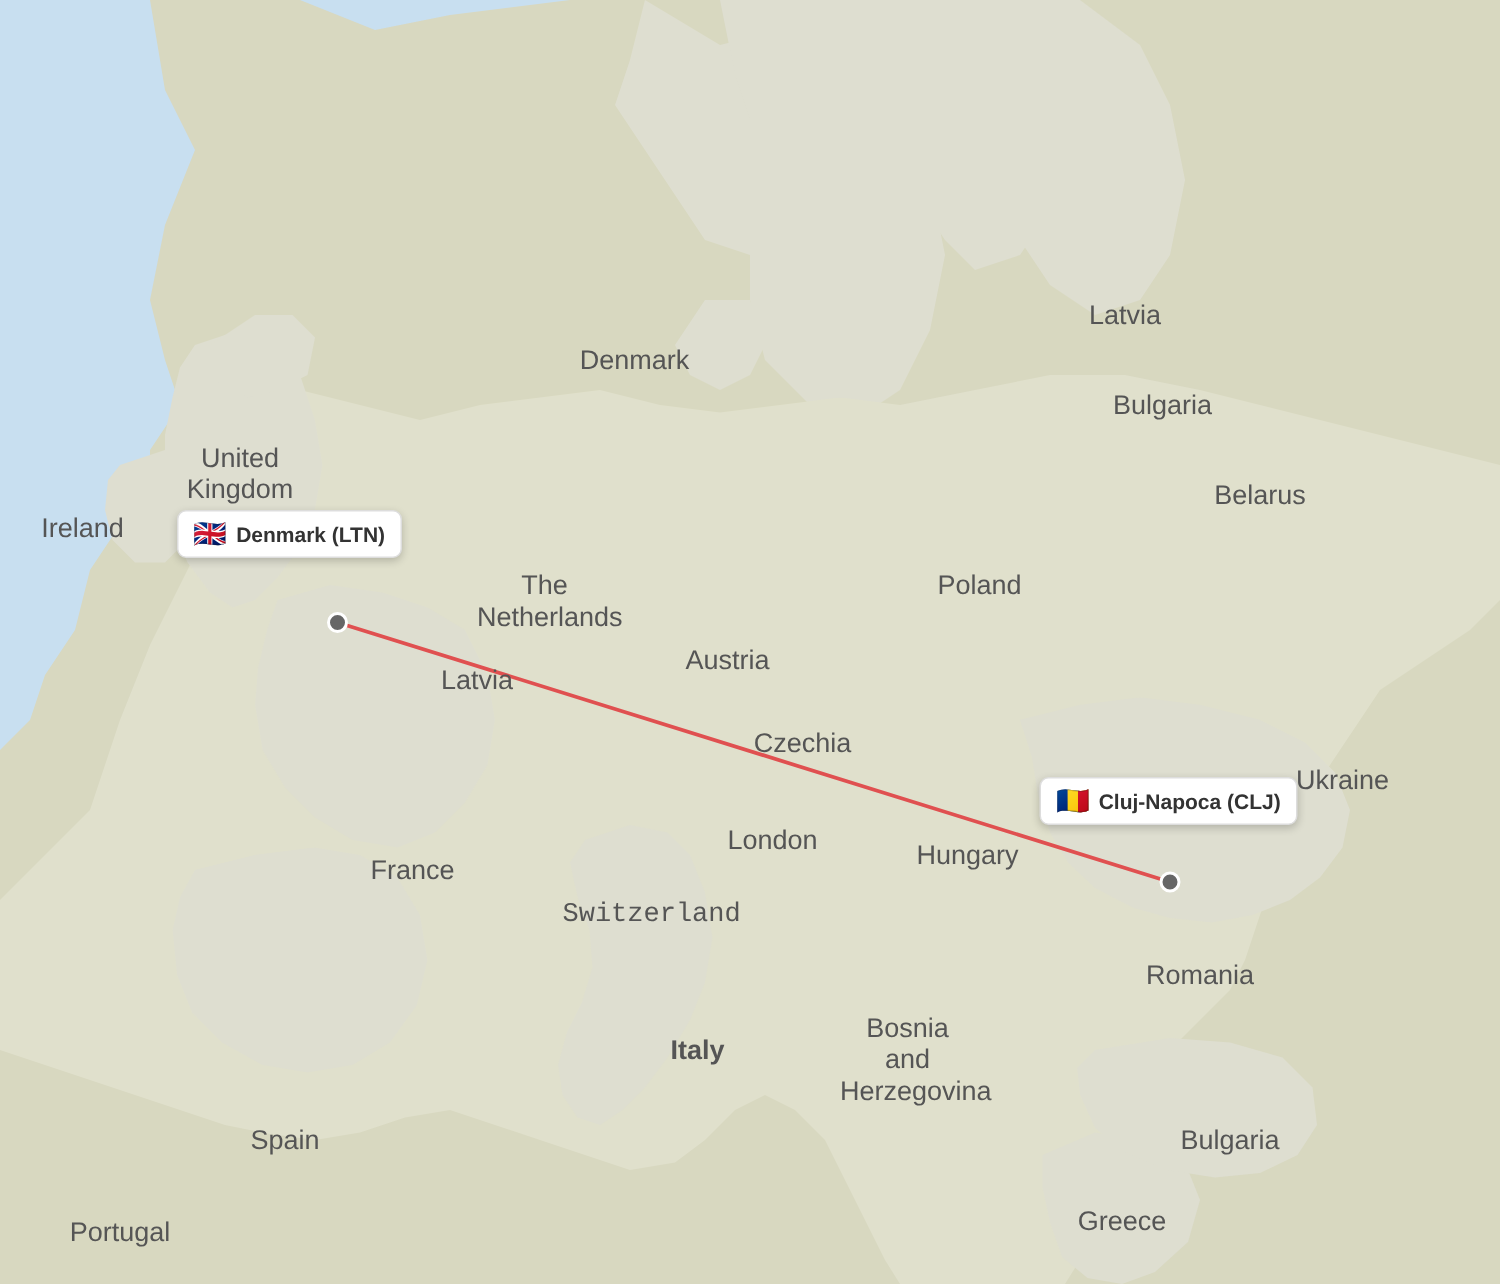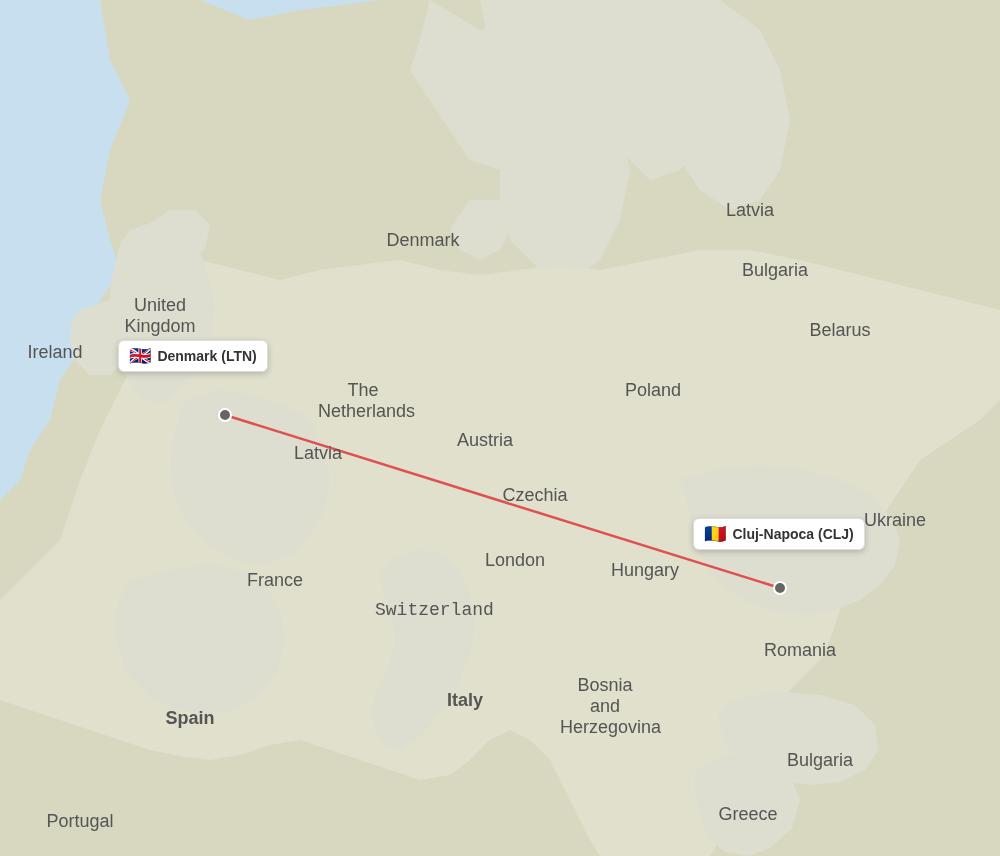--- a/index.html
+++ b/index.html
@@ -148,21 +148,21 @@
       <div class="map-label" style="left: 318px; top: 380px; width: 90px;">The Netherlands</div>
       <div class="map-label" style="left: 273px; top: 443px; width: 90px;">Latvia</div>
       <div class="map-label" style="left: 440px; top: 430px; width: 90px;">Austria</div>
       <div class="map-label" style="left: 608px; top: 380px; width: 90px;">Poland</div>
       <div class="map-label" style="left: 490px; top: 485px; width: 90px;">Czechia</div>
       <div class="map-label" style="left: 470px; top: 550px; width: 90px;">London</div>
       <div class="map-label" style="left: 600px; top: 560px; width: 90px;">Hungary</div>
       <div class="map-label" style="left: 230px; top: 570px; width: 90px;">France</div>
       <div class="map-label" style="left: 375px; top: 600px; width: 90px; font-family: Liberation Mono, monospace;">Switzerland</div>
       <div class="map-label" style="left: 420px; top: 690px; width: 90px; font-weight: bold;">Italy</div>
-      <div class="map-label" style="left: 145px; top: 708px; width: 90px; font-weight: bold;">Spain</div>
+      <div class="map-label" style="left: 145px; top: 750px; width: 90px;">Spain</div>
       <div class="map-label" style="left: 35px; top: 765px; width: 90px; margin-top: 46px;">Portugal</div>
       <div class="map-label" style="left: 755px; top: 640px; width: 90px;">Romania</div>
       <div class="map-label" style="left: 850px; top: 480px; width: 90px; margin-top: 30px;">Ukraine</div>
       <div class="map-label" style="left: 560px; top: 675px; width: 90px;">Bosnia
 and Herzegovina</div>
       <div class="map-label" style="left: 775px; top: 750px; width: 90px;">Bulgaria</div>
       <div class="map-label" style="left: 703px; top: 804px; width: 90px;">Greece</div>
     </div>
 
   <div id="london-label" class="airport-label">

